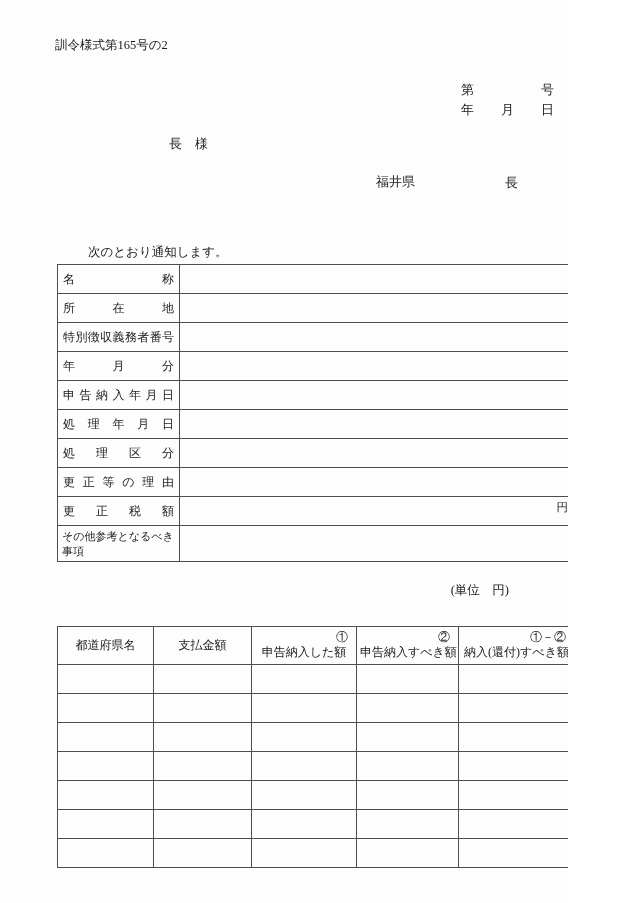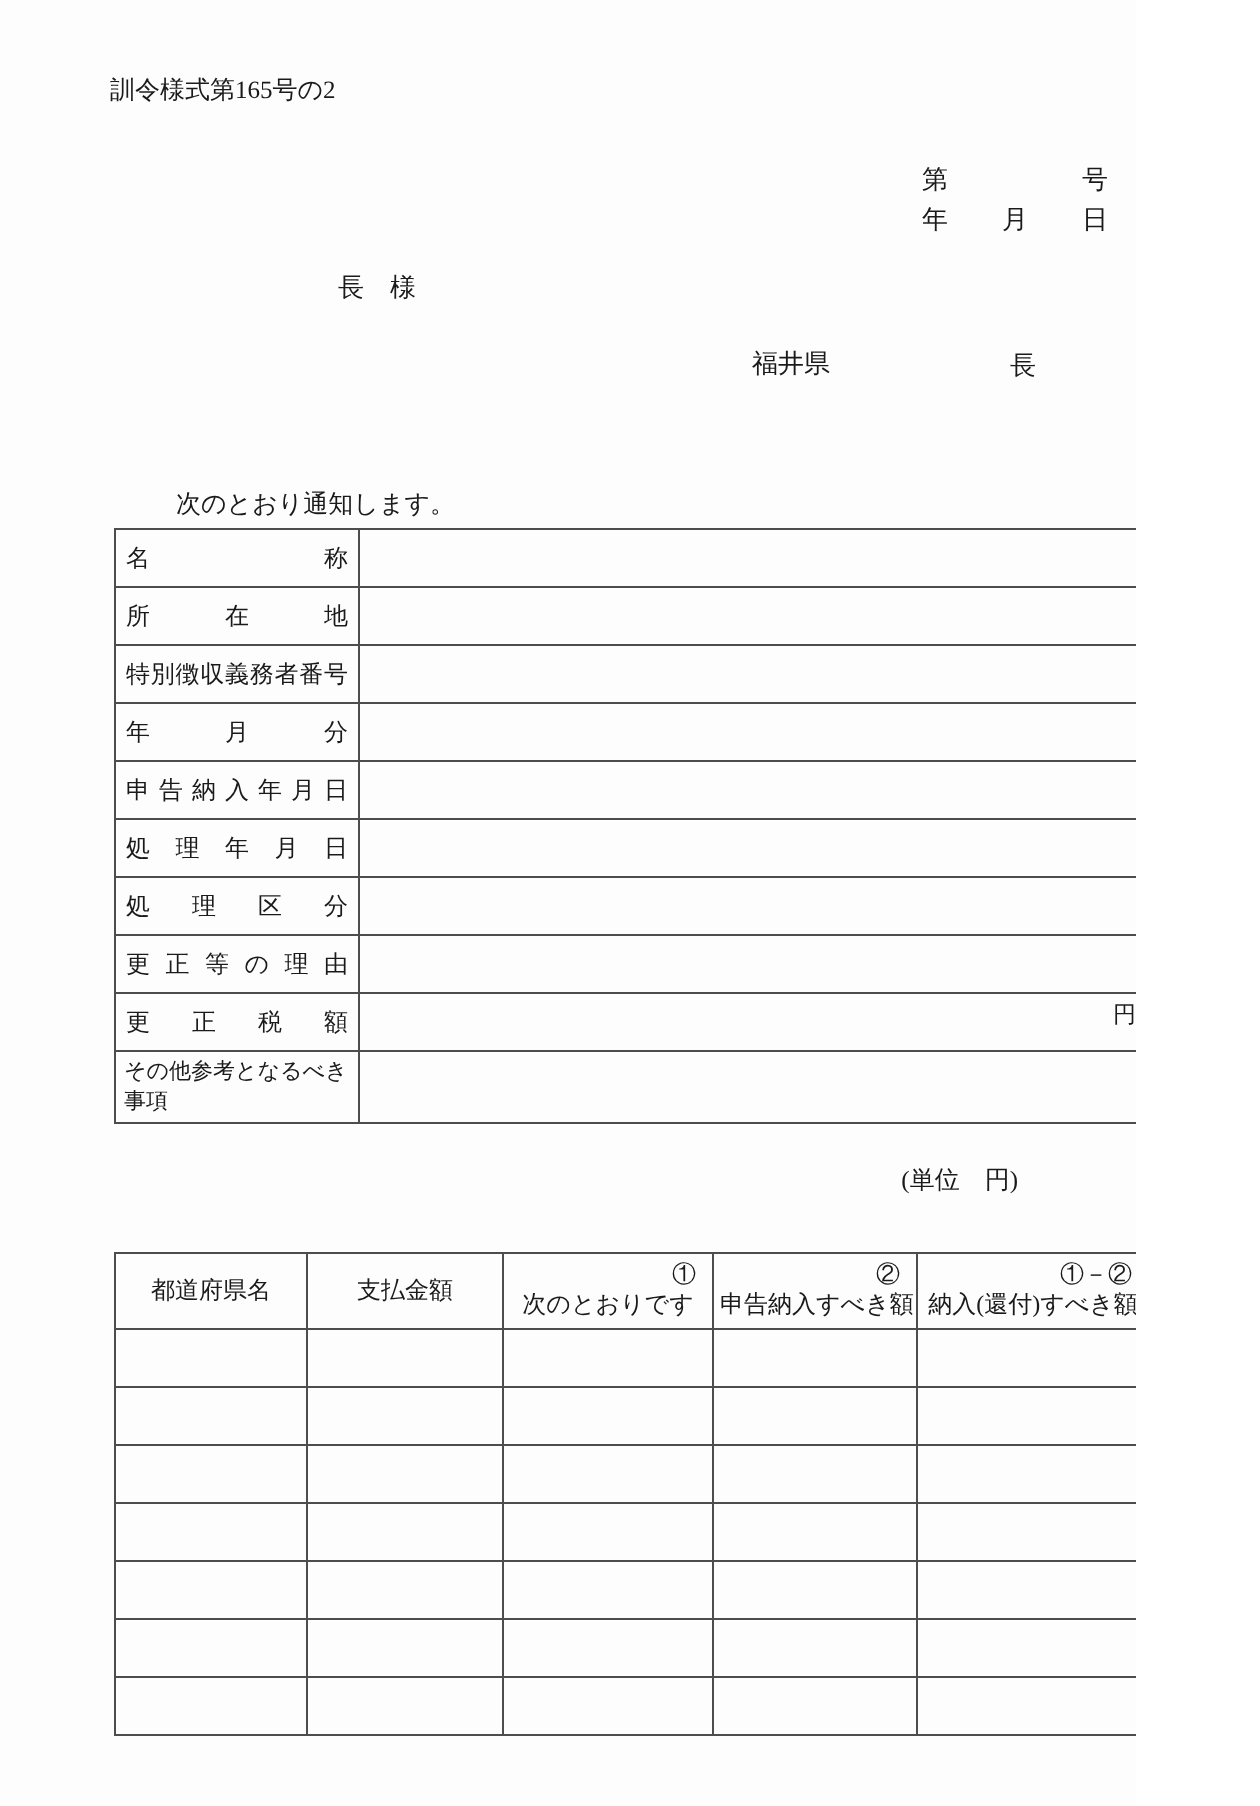--- a/index.html
+++ b/index.html
@@ -322,21 +322,21 @@
         <col class="c3">
         <col class="c4">
         <col class="c5">
     </colgroup>
     <thead>
       <tr id="t2-head">
           <th>都道府県名</th>
           <th>支払金額</th>
           <th>
             <div class="sup">①</div>
-            <div class="hlabel">次のとおりです</div>
+            <div class="hlabel">申告納入した額</div>
           </th>
           <th>
             <div class="sup">②</div>
             <div class="hlabel">申告納入すべき額</div>
           </th>
           <th>
             <div class="sup">①－②</div>
             <div class="hlabel">納入(還付)すべき額</div>
           </th>
         </tr>

